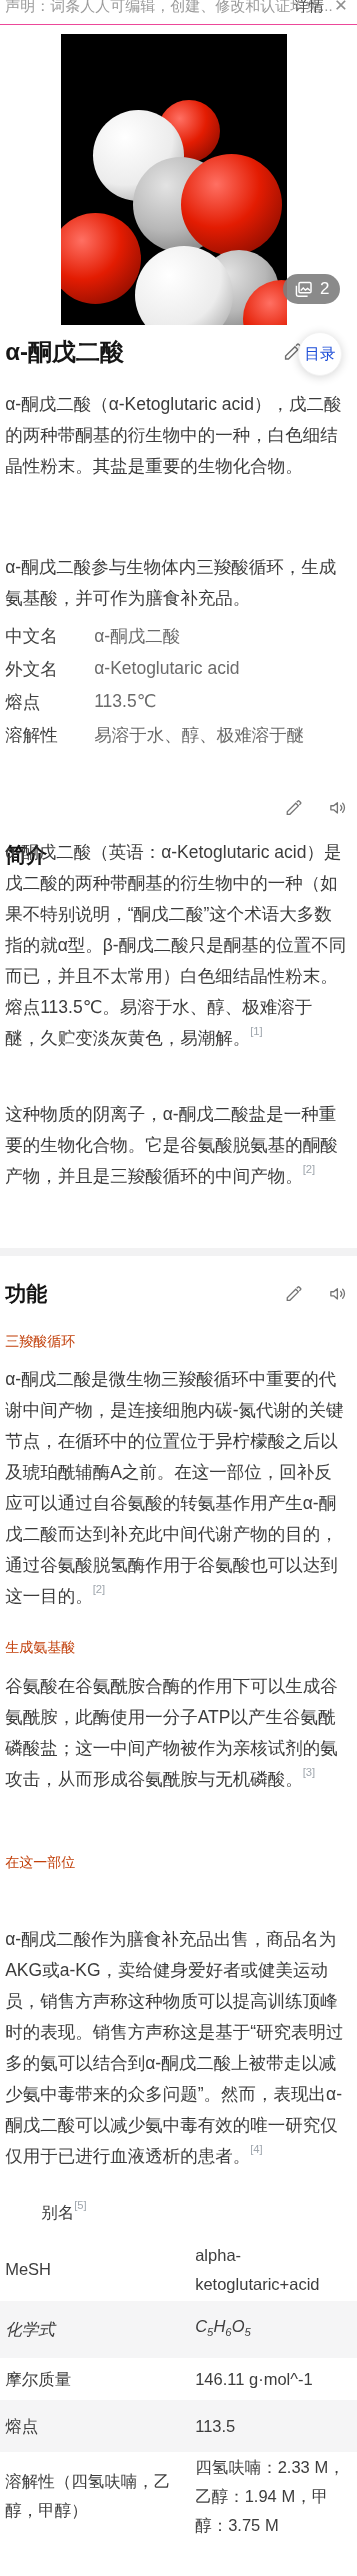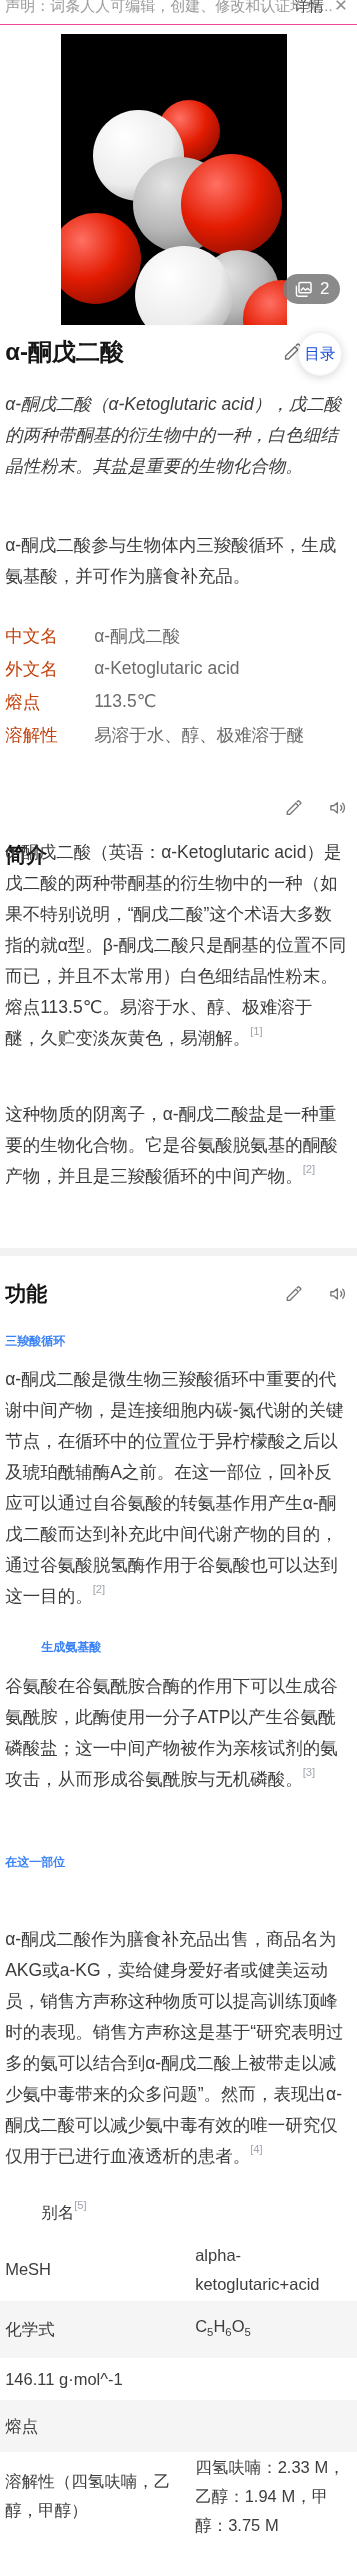--- a/index.html
+++ b/index.html
@@ -26,25 +26,25 @@
   .page-title { position:absolute; left:5.2px; top:336px; font-size:24px; font-weight:bold; color:#161616; }
   .icon-btn { position:absolute; }
   .fab { position:absolute; left:298px; top:332px; width:44px; height:44px; border-radius:50%; background:#fff;
     box-shadow:0 1.5px 9.3px rgba(0,0,0,0.16); border:0.5px solid #f2f2f2; display:flex; align-items:center; justify-content:center;
     font-size:15.5px; color:#1d4ed8; }
 
   .para { position:absolute; left:5.2px; width:342px; font-size:17.5px; line-height:31px; color:#3c3c3c; }
   sup.ref { font-size:11.3px; color:#9fa6ad; vertical-align:9.3px; line-height:0; }
 
   .h2 { position:absolute; left:5.2px; font-size:21px; font-weight:bold; color:#141414; }
-  .h3 { position:absolute; left:5.2px; font-size:12px; font-weight:bold; color:#3b82f6; }
+  .h3 { position:absolute; left:5.2px; font-size:14px; font-weight:normal; color:#c2410c; }
 
   .info-table { position:absolute; left:5.2px; top:619px; width:342px; }
   .info-row { display:flex; height:33px; align-items:center; font-size:17.5px; }
-  .info-label { width:89px; color:#c2410c; }
+  .info-label { width:89px; color:#404040; }
   .info-value { flex:1; color:#6b6b6b; }
 
   .divider { position:absolute; left:0; width:357px; height:7.7px; background:#f2f2f3; }
 
   .ptable { position:absolute; left:0; top:2186px; width:357px; }
   .pt-row { display:flex; align-items:center; padding:0 5.2px; font-size:16.5px; line-height:29px; color:#3d3d3d; }
   .pt-row.gray { background:#f5f5f6; }
   .pt-label { width:190px; padding-right:10.3px; }
   .pt-value { width:152px; }
   .pt-value sub { font-size:11.3px; }
@@ -82,22 +82,22 @@
 
   <div class="page-title">α-酮戊二酸</div>
   <svg class="icon-btn" style="left:282px;top:341px;" width="21.6" height="21.6" viewBox="0 0 24 24">
     <path d="M4 16.8V20h3.2L17.6 9.6 14.4 6.4 4 16.8z" fill="none" stroke="#6f6f6f" stroke-width="1.6"></path>
     <path d="M15.6 5.2l1.6-1.6c.3-.3.9-.3 1.2 0l2 2c.3.3.3.9 0 1.2l-1.6 1.6" fill="none" stroke="#6f6f6f" stroke-width="1.6"></path>
   </svg>
   <div class="fab">
     <span>目录</span>
   </div>
 
-  <p class="para" style="top:389px;font-style:italic;"><span>α-酮戊二酸（α-Ketoglutaric acid），戊二酸的两种带酮基的衍生物中的一种，白色细结晶性粉末。其盐是重要的生物化合物。</span></p>
-  <p class="para" style="top:530px;"><span>α-酮戊二酸参与生物体内三羧酸循环，生成氨基酸，并可作为膳食补充品。</span></p>
+  <p class="para" style="top:389px;"><span>α-酮戊二酸（α-Ketoglutaric acid），戊二酸的两种带酮基的衍生物中的一种，白色细结晶性粉末。其盐是重要的生物化合物。</span></p>
+  <p class="para" style="top:552px;"><span>α-酮戊二酸参与生物体内三羧酸循环，生成氨基酸，并可作为膳食补充品。</span></p>
 
   <div class="info-table">
     <div class="info-row">
       <span class="info-label">中文名</span>
       <span class="info-value">α-酮戊二酸</span>
     </div>
     <div class="info-row">
       <span class="info-label">外文名</span>
       <span class="info-value">α-Ketoglutaric acid</span>
     </div>
@@ -133,43 +133,45 @@
   </svg>
   <svg class="icon-btn" style="left:328px;top:1284px;" width="19.6" height="19.6" viewBox="0 0 24 24">
     <path d="M3.5 9.5v5h3.5l4.5 3.8V5.7L7 9.5H3.5z" fill="none" stroke="#757575" stroke-width="1.6" stroke-linejoin="round"></path>
     <path d="M15.5 9a4.4 4.4 0 0 1 0 6" fill="none" stroke="#757575" stroke-width="1.6" stroke-linecap="round"></path>
     <path d="M18 6.5a8 8 0 0 1 0 11" fill="none" stroke="#757575" stroke-width="1.6" stroke-linecap="round"></path>
   </svg>
 
   <h3 class="h3" style="top:1333px;">三羧酸循环</h3>
   <p class="para" style="top:1364px;"><span>α-酮戊二酸是微生物三羧酸循环中重要的代谢中间产物，是连接细胞内碳-氮代谢的关键节点，在循环中的位置位于异柠檬酸之后以及琥珀酰辅酶A之前。在这一部位，回补反应可以通过自谷氨酸的转氨基作用产生α-酮戊二酸而达到补充此中间代谢产物的目的，通过谷氨酸脱氢酶作用于谷氨酸也可以达到这一目的。</span><sup class="ref">[2]</sup></p>
 
-  <h3 class="h3" style="top:1639px;margin-left:36px;">生成氨基酸</h3>
+  <h3 class="h3" style="top:1639px;">生成氨基酸</h3>
   <p class="para" style="top:1671px;"><span>谷氨酸在谷氨酰胺合酶的作用下可以生成谷氨酰胺，此酶使用一分子ATP以产生谷氨酰磷酸盐；这一中间产物被作为亲核试剂的氨攻击，从而形成谷氨酰胺与无机磷酸。</span><sup class="ref">[3]</sup></p>
 
   <h3 class="h3" style="top:1854px;">在这一部位</h3>
   <p class="para" style="top:1924px;"><span>α-酮戊二酸作为膳食补充品出售，商品名为AKG或a-KG，卖给健身爱好者或健美运动员，销售方声称这种物质可以提高训练顶峰时的表现。销售方声称这是基于“研究表明过多的氨可以结合到α-酮戊二酸上被带走以减少氨中毒带来的众多问题”。然而，表现出α-酮戊二酸可以减少氨中毒有效的唯一研究仅仅用于已进行血液透析的患者。</span><sup class="ref">[4]</sup></p>
 
   <div class="ptable">
     <div class="pt-row" style="min-height:52px;margin-left:36px;">
       <div class="pt-label"><span>别名</span><sup class="ref">[5]</sup></div>
     </div>
     <div class="pt-row" style="min-height:63px;">
       <div class="pt-label">MeSH</div>
       <div class="pt-value">alpha-ketoglutaric+acid</div>
     </div>
-    <div class="pt-row gray" style="min-height:57px;">
+    <div class="pt-row gray" style="min-height:57px;font-style:italic;">
       <div class="pt-label">化学式</div>
       <div class="pt-value"><span>C</span><sub>5</sub><span>H</span><sub>6</sub><span>O</span><sub>5</sub></div>
     </div>
     <div class="pt-row" style="min-height:42px;">
+      <div class="pt-label">摩尔质量</div>
       <div class="pt-value">146.11 g·mol^-1</div>
     </div>
     <div class="pt-row gray" style="min-height:52px;">
       <div class="pt-label">熔点</div>
+      <div class="pt-value">113.5</div>
     </div>
     <div class="pt-row" style="min-height:88px;">
       <div class="pt-label">溶解性（四氢呋喃，乙醇，甲醇）</div>
       <div class="pt-value">四氢呋喃：2.33 M，乙醇：1.94 M，甲醇：3.75 M</div>
     </div>
 
   </div>
 
 </div>
 

